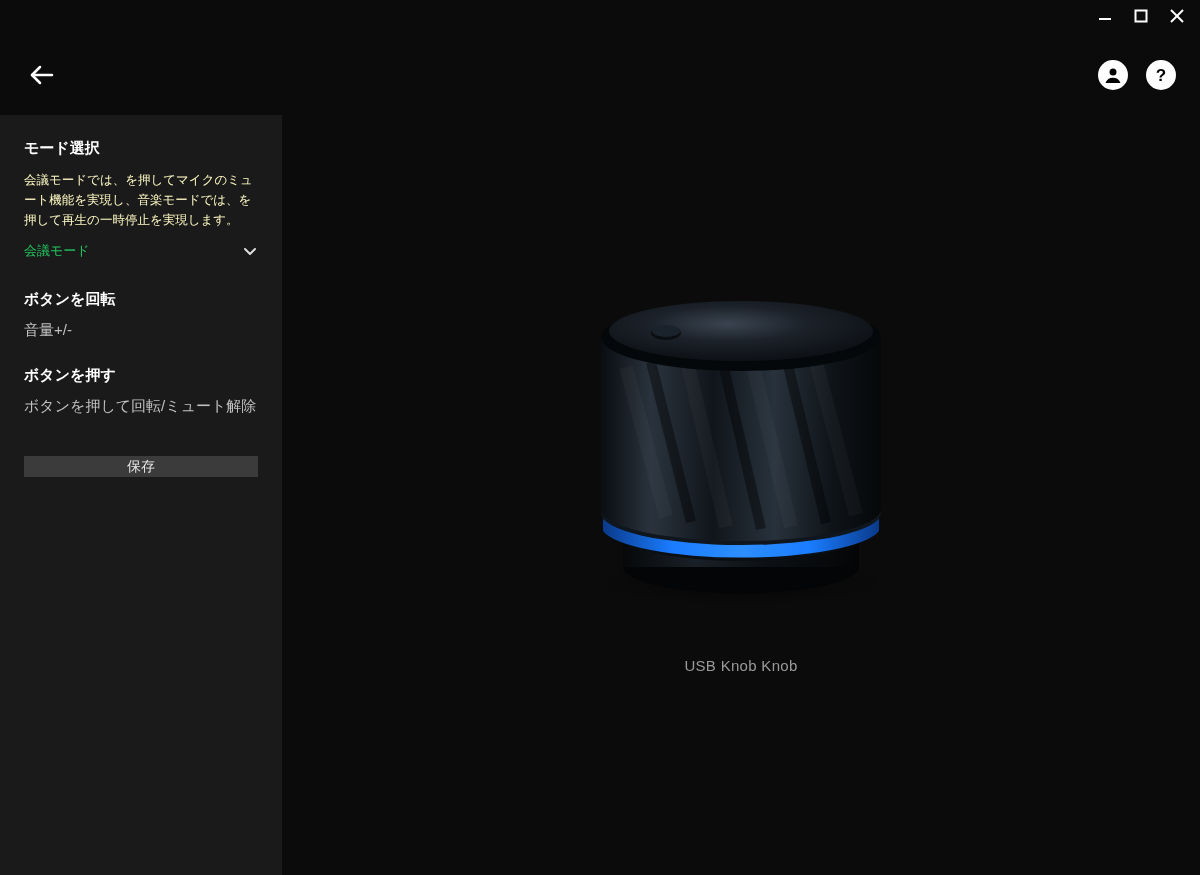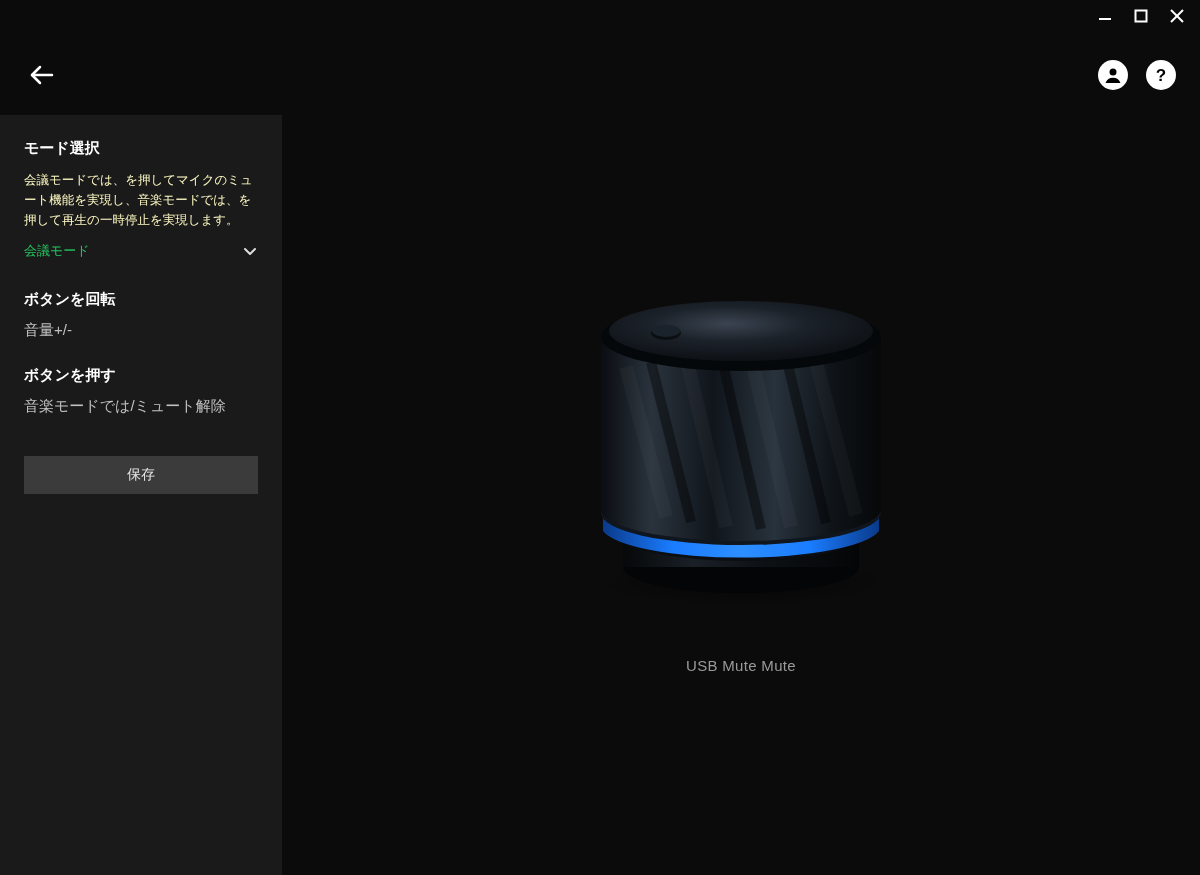--- a/index.html
+++ b/index.html
@@ -20,21 +20,21 @@
 
   
   .sidebar { position: absolute; top: 115px; left: 0; width: 282px; bottom: 0; background: #1a1a1a; padding: 24px; color: #ddd; }
   .section-title { font-size: 15px; font-weight: 700; color: #fff; margin-bottom: 12px; margin-top: 26px; }
   .section-title.first { margin-top: 0; }
   .section-desc { font-size: 12.5px; line-height: 1.6; color: #fef9c3; margin-bottom: 8px; }
   .dropdown { display: flex; align-items: center; justify-content: space-between; cursor: pointer; padding: 4px 0; }
   .dropdown-label { font-size: 13px; color: #22c55e; }
   .chevron { width: 16px; height: 16px; }
   .value-text { font-size: 15px; color: #c0c0c0; }
-  .save-btn { margin-top: 40px; width: 100%; height: 38px; background: #3b3b3b; border: none; color: #e6e6e6; font-size: 14px; cursor: pointer; display: flex; align-items: center; justify-content: center; }
+  .save-btn { margin-top: 40px; width: 100%; height: 21px; background: #3b3b3b; border: none; color: #e6e6e6; font-size: 14px; cursor: pointer; display: flex; align-items: center; justify-content: center; }
 
   
   .main { position: absolute; top: 115px; left: 282px; right: 0; bottom: 0; display: flex; flex-direction: column; align-items: center; justify-content: center; }
   .device-wrap { display: flex; flex-direction: column; align-items: center; transform: translateY(-30px); }
   .device-label { margin-top: 40px; font-size: 15px; color: #9a9a9a; letter-spacing: 0.3px; }
 
   
   .knob-svg { width: 330px; height: 360px; }
 </style>
 </head>
@@ -88,21 +88,21 @@
     <span class="dropdown-label">会議モード</span>
     <svg class="chevron" viewBox="0 0 16 16">
       <polyline points="3,6 8,11 13,6" fill="none" stroke="#ddd" stroke-width="2" stroke-linecap="round" stroke-linejoin="round"></polyline>
     </svg>
   </div>
 
   <div class="section-title">ボタンを回転</div>
   <div class="value-text">音量+/-</div>
 
   <div class="section-title">ボタンを押す</div>
-  <div class="value-text">音楽モードでは/ミュート解除</div>
+  <div class="value-text">ボタンを押して回転/ミュート解除</div>
 
 
   <button class="save-btn">
     <span>保存</span>
   </button>
 </div>
 
 <div class="main">
   <div class="device-wrap">
     <svg class="knob-svg" viewBox="0 0 330 360">
@@ -170,15 +170,15 @@
         <line x1="210" y1="100" x2="250" y2="266"></line>
       </g>
 
       <ellipse cx="165" cy="80" rx="140" ry="34" fill="#05080b"></ellipse>
 
       <ellipse cx="165" cy="74" rx="132" ry="30" fill="url(#topGrad)"></ellipse>
 
       <ellipse cx="90" cy="76" rx="15" ry="7" fill="rgba(0,0,0,0.55)"></ellipse>
       <ellipse cx="90" cy="74" rx="14" ry="6" fill="#1a222b"></ellipse>
     </svg>
-    <div class="device-label">USB Mute Mute</div>
+    <div class="device-label">USB Knob Knob</div>
   </div>
 </div>
 
 </body></html>

